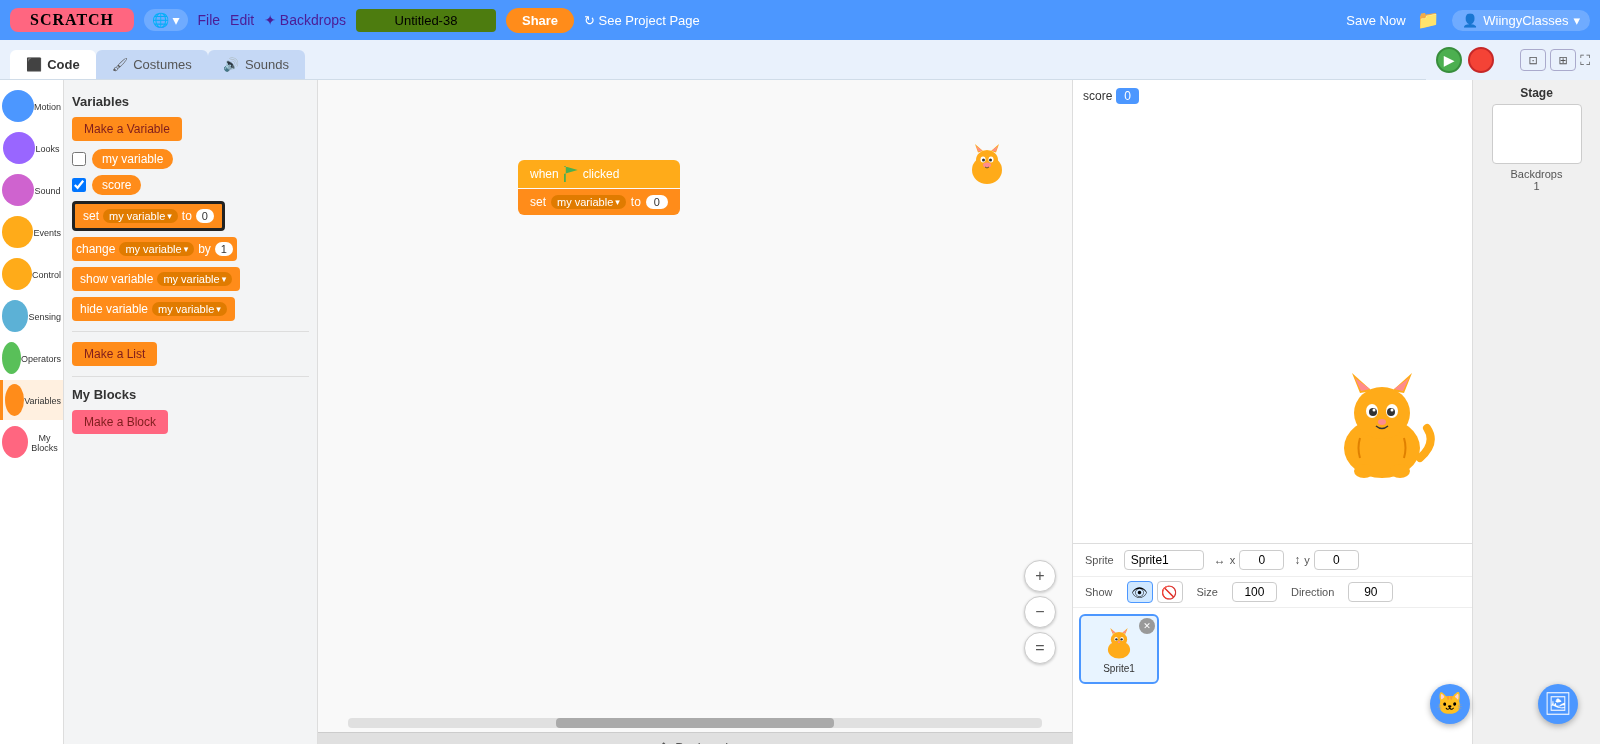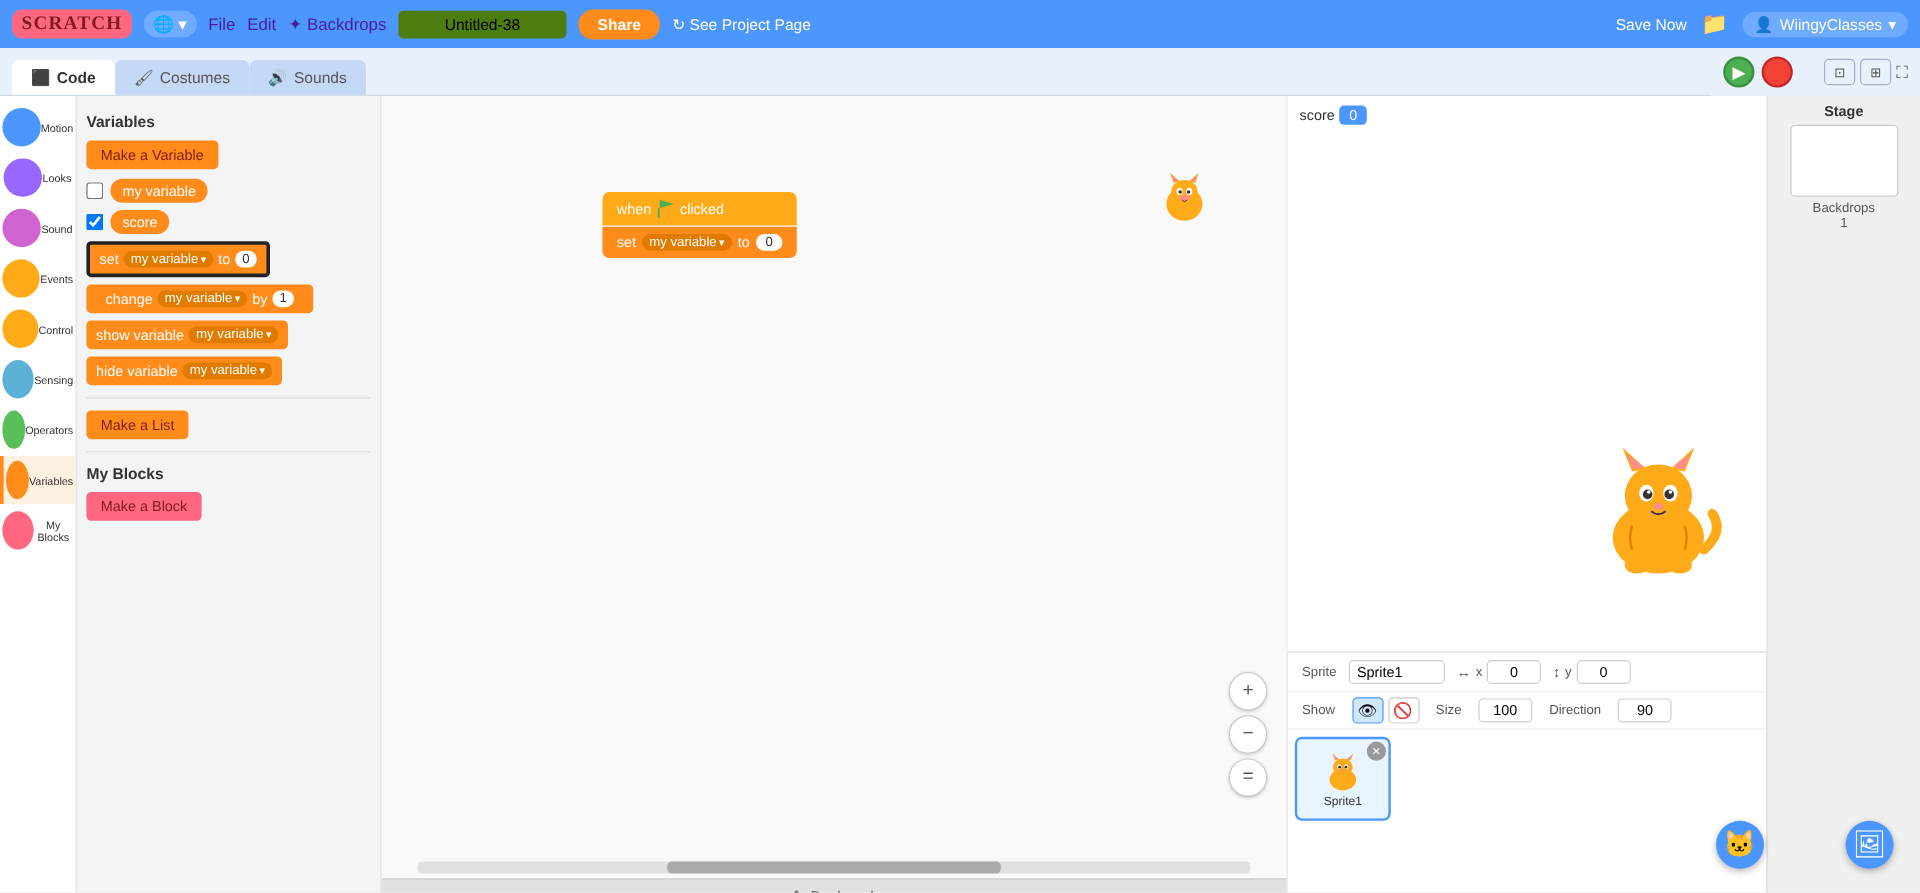--- a/index.html
+++ b/index.html
@@ -12,23 +12,23 @@
       display: flex;
       align-items: center;
       padding: 0 10px;
       gap: 10px;
       position: relative;
       z-index: 10;
     }
     .scratch-logo {
       background: #ff6680;
       border-radius: 8px;
-      padding: 3px 8px;
+      padding: 3px 20px;
       font-weight: bold;
-      color: #7f1d1d;
+      color: #000000;
       font-size: 16px;
       font-family: serif;
       letter-spacing: 1px;
     }
     .globe-btn {
       background: rgba(255,255,255,0.2);
       border: none;
       color: white;
       border-radius: 12px;
       padding: 3px 8px;
@@ -276,21 +276,21 @@
       cursor: pointer;
       border: 2px solid #cc6600;
     }
     .block-set.highlighted {
       border: 3px solid #222;
     }
     .block-change {
       background: #ff8c1a;
       color: white;
       border-radius: 4px;
-      padding: 5px 16px;
+      padding: 5px 4px;
       font-size: 12px;
       display: flex;
       align-items: center;
       gap: 4px;
       cursor: pointer;
     }
     .block-show-var {
       background: #ff8c1a;
       color: white;
       border-radius: 4px;
@@ -371,21 +371,21 @@
       color: white;
       display: flex;
       align-items: center;
       gap: 5px;
       white-space: nowrap;
       margin-top: 1px;
     }
     .canvas-block-group {
       position: absolute;
       top: 80px;
-      left: 184px;
+      left: 200px;
     }
     .canvas-block-input {
       background: white;
       color: #333;
       border-radius: 10px;
       padding: 1px 8px;
       font-size: 11px;
     }
     .canvas-block-dropdown {
       background: #e07b00;

